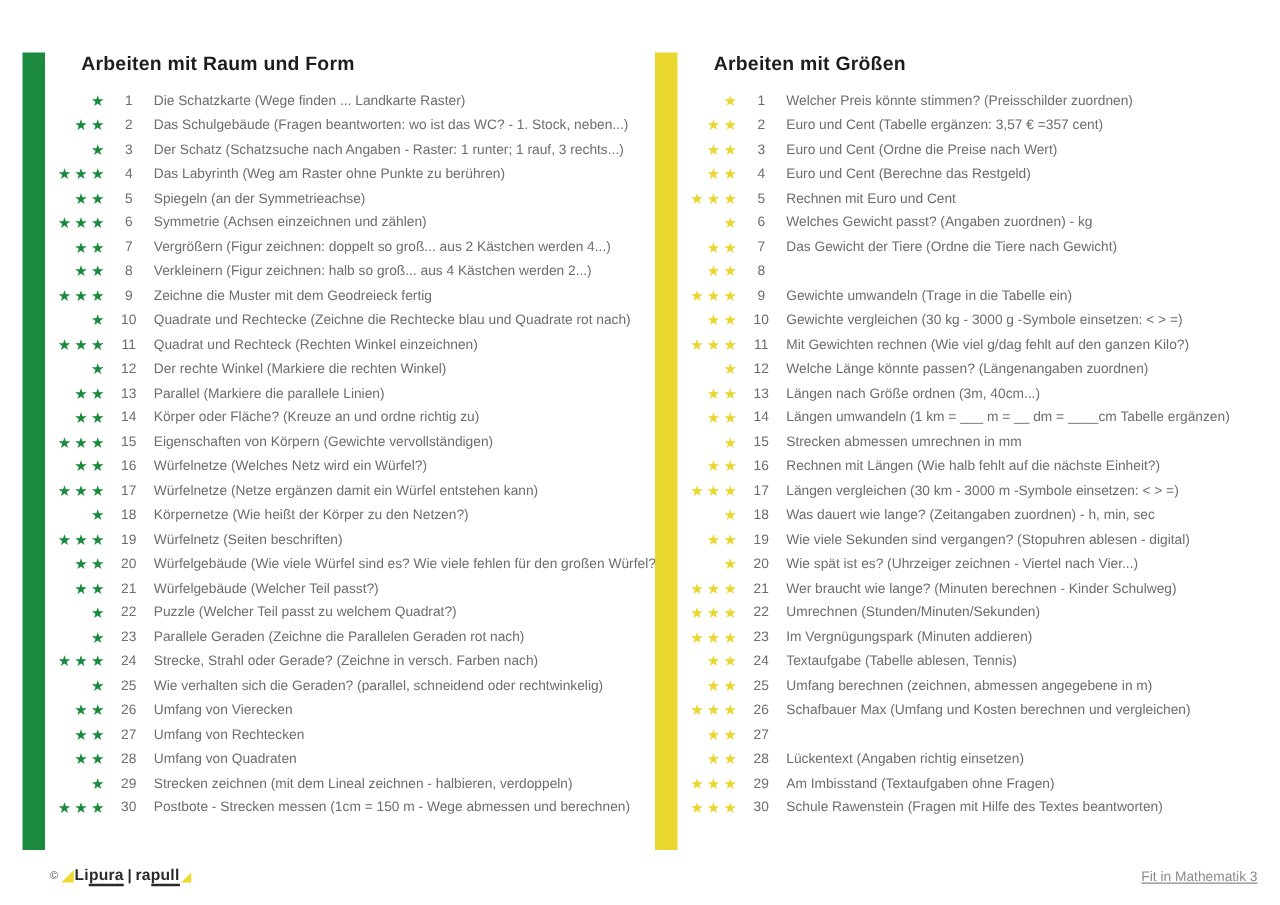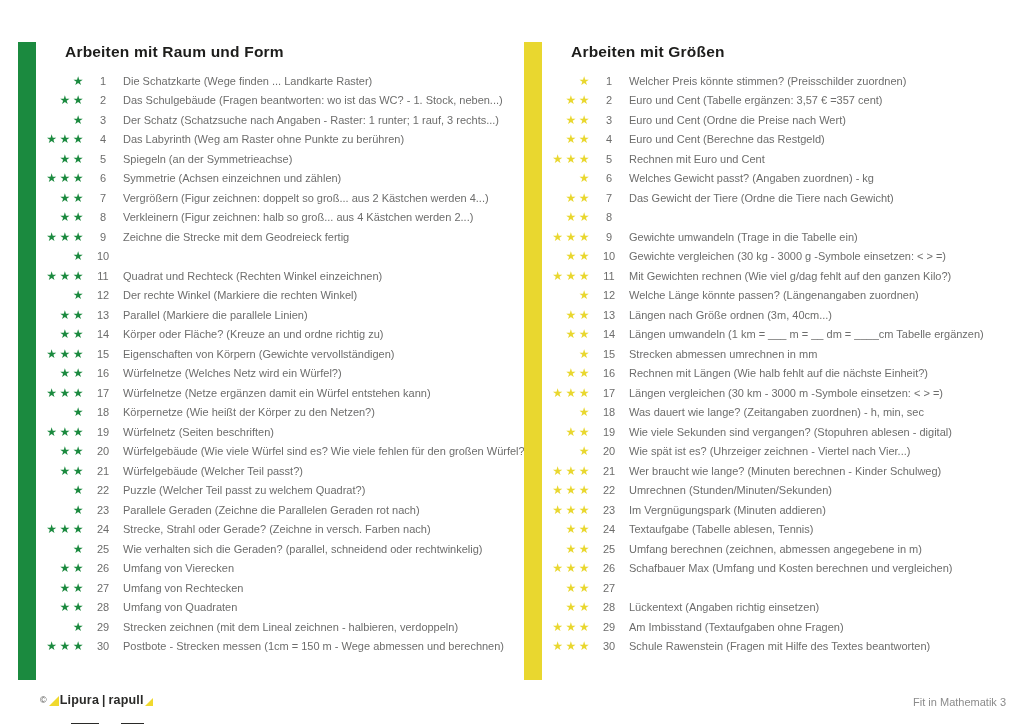--- a/index.html
+++ b/index.html
@@ -23,23 +23,23 @@
     font-size:12px;letter-spacing:2.5px;line-height:1;flex:none;
   }
   .num{width:22px;text-align:center;margin-left:6px;font-size:11px;color:#6d6d6c;flex:none;}
   .txt{margin-left:9px;font-size:11px;color:#6d6d6c;white-space:nowrap;}
   .footer{position:absolute;left:0;right:0;top:692px;height:24px;}
   .logo{position:absolute;left:40px;top:2px;display:flex;align-items:flex-end;}
   .copyright{font-size:9px;color:#4a4a48;margin-right:2px;align-self:center;}
   .tri{width:0;height:0;border-bottom:10px solid #f0d92e;border-left:10px solid transparent;margin-right:1px;}
   .tri.small{border-bottom-width:8px;border-left-width:8px;margin-left:1px;}
   .brand{font-weight:bold;color:#2a2a28;font-size:12.5px;line-height:12px;letter-spacing:0.2px;}
-  .brand .u{border-bottom:2px solid #2a2a28;padding-bottom:16px;}
+  .brand .u{border-bottom:2px solid #2a2a28;padding-bottom:0;}
   .sep{color:#2a2a28;font-weight:bold;font-size:12px;margin:0 3px;line-height:12px;}
-  .series{position:absolute;right:18px;top:4px;font-size:11px;color:#8b8b8b;}
+  .series{position:absolute;right:18px;top:4px;font-size:11px;color:#8b8b8b;text-decoration:underline;}
 </style>
 </head>
 <body>
 
 <div class="section left">
   <div class="bar" style="background: rgb(27, 138, 63);"></div>
   <div class="content">
     <h2 class="title">Arbeiten mit Raum und Form</h2>
     <ul class="items">
         <li class="row">
@@ -78,25 +78,26 @@
           <span class="txt">Vergrößern (Figur zeichnen: doppelt so groß... aus 2 Kästchen werden 4...)</span>
         </li>
         <li class="row">
           <span class="stars" style="color: rgb(27, 138, 63);">★★</span>
           <span class="num">8</span>
           <span class="txt">Verkleinern (Figur zeichnen: halb so groß... aus 4 Kästchen werden 2...)</span>
         </li>
         <li class="row">
           <span class="stars" style="color: rgb(27, 138, 63);">★★★</span>
           <span class="num">9</span>
-          <span class="txt">Zeichne die Strecke mit dem Geodreieck fertig</span>
+          <span class="txt">Zeichne die Muster mit dem Geodreieck fertig</span>
         </li>
         <li class="row">
           <span class="stars" style="color: rgb(27, 138, 63);">★</span>
           <span class="num">10</span>
+          <span class="txt">Quadrate und Rechtecke (Zeichne die Rechtecke blau und Quadrate rot nach)</span>
         </li>
         <li class="row">
           <span class="stars" style="color: rgb(27, 138, 63);">★★★</span>
           <span class="num">11</span>
           <span class="txt">Quadrat und Rechteck (Rechten Winkel einzeichnen)</span>
         </li>
         <li class="row">
           <span class="stars" style="color: rgb(27, 138, 63);">★</span>
           <span class="num">12</span>
           <span class="txt">Der rechte Winkel (Markiere die rechten Winkel)</span>

